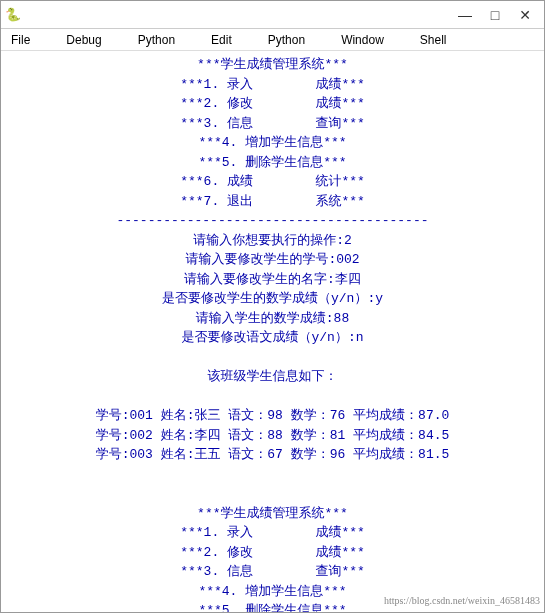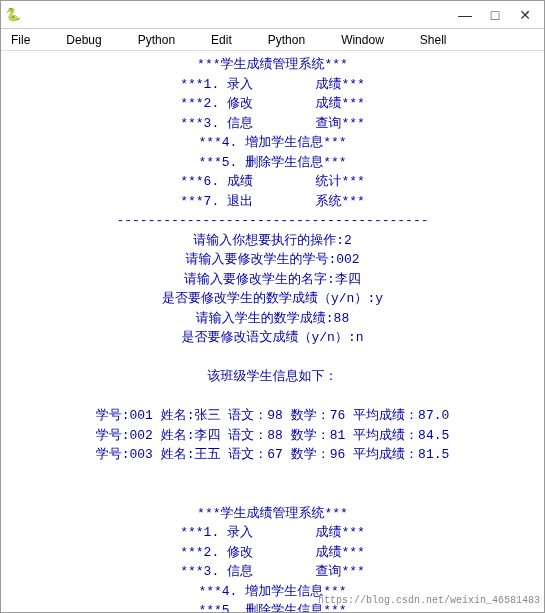--- a/index.html
+++ b/index.html
@@ -94,21 +94,21 @@
       color: #0000aa;
       white-space: pre-wrap;
       word-break: break-all;
     }
     .watermark {
       position: absolute;
       bottom: 4px;
       right: 4px;
       font-size: 10px;
       color: #888;
-      font-family: Liberation Mono, monospace;
+      font-family: Liberation Serif, serif;
       margin-left: 36px;
     }
   </style>
 </head>
 <body>
 
 <div class="window">
 
   <div class="title-bar">
     <div class="title-bar-left">

